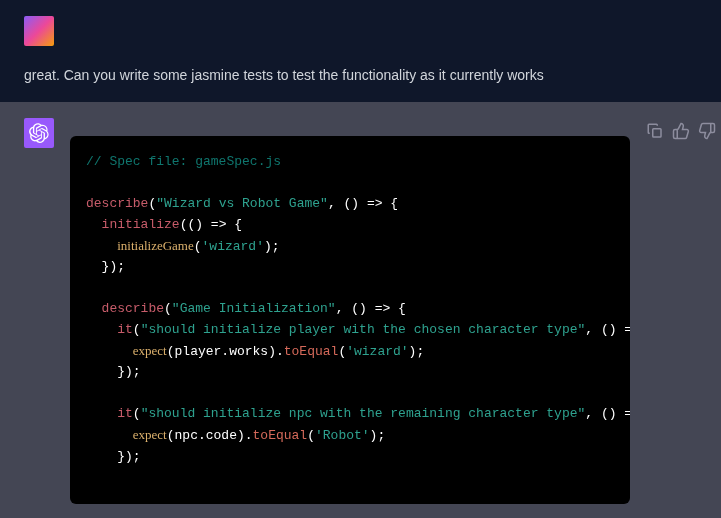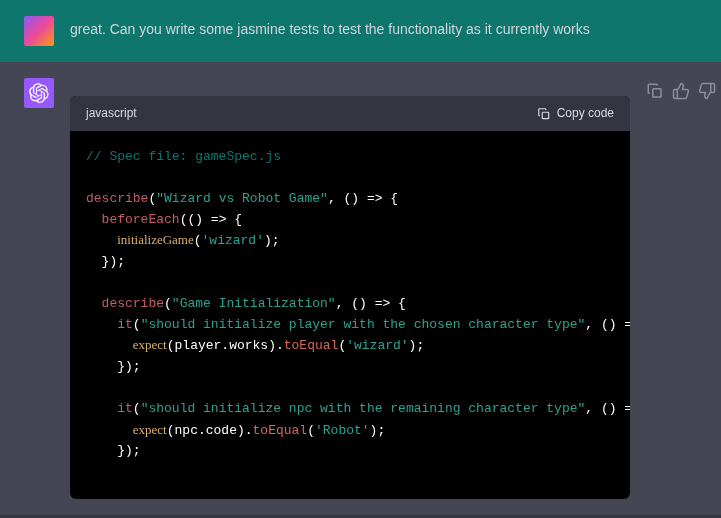--- a/index.html
+++ b/index.html
@@ -11,21 +11,22 @@
       width: 721px;
       height: 518px;
       overflow: hidden;
     }
     .message {
       display: flex;
       padding: 16px 24px;
       gap: 16px;
     }
     .message.user {
-      background: #0f766e;
+      background: #0f172a;
+      flex-direction: column;
     }
     .message.assistant {
       background: #444654;
     }
     .avatar {
       width: 30px;
       height: 30px;
       border-radius: 2px;
       flex-shrink: 0;
       display: flex;
@@ -115,34 +116,24 @@
 </div>
 
 <div class="message assistant">
   <div class="avatar ai-avatar">
     <svg viewBox="0 0 41 41" fill="none">
         <path d="M37.5 16.8c.9-2.7.6-5.7-.9-8.1-2.2-3.9-6.7-5.9-11-4.9C23.7 1.6 20.9.4 18 .5c-4.5 0-8.4 2.9-9.8 7.1-2.8.6-5.2 2.3-6.6 4.8-2.3 3.9-1.7 8.8 1.3 12.1-.9 2.7-.6 5.7.9 8.1 2.2 3.9 6.7 5.9 11 4.9 1.9 2.2 4.7 3.4 7.6 3.3 4.5 0 8.4-2.9 9.8-7.1 2.8-.6 5.2-2.3 6.6-4.8 2.2-3.9 1.7-8.8-1.3-12.1zM22.4 38.2c-1.8 0-3.5-.6-4.9-1.7l.2-.1 8.1-4.7c.4-.2.7-.7.7-1.1V19.1l3.4 2v9.5c0 4.2-3.4 7.6-7.5 7.6zM6.1 31.2c-.9-1.5-1.2-3.4-.9-5.1l.2.1 8.1 4.7c.4.2.9.2 1.3 0l9.9-5.7v4l-8.2 4.7c-3.6 2.1-8.3.8-10.4-2.7zM4 13.6c.9-1.5 2.3-2.7 4-3.4v9.6c0 .5.3.9.7 1.1l9.9 5.7-3.4 2-8.2-4.7c-3.6-2.1-4.9-6.7-3-10.3zm28.2 6.5l-9.9-5.7 3.4-2 8.2 4.7c3.6 2.1 4.9 6.7 2.8 10.3-.9 1.5-2.3 2.7-4 3.4v-9.6c0-.5-.2-.9-.5-1.1zm3.4-5.1l-.2-.1-8.1-4.7c-.4-.2-.9-.2-1.3 0l-9.9 5.7v-4l8.2-4.7c3.6-2.1 8.3-.9 10.4 2.8.9 1.5 1.2 3.3.9 5zm-21.4 7l-3.4-2v-9.5c0-4.2 3.4-7.6 7.6-7.6 1.8 0 3.5.6 4.9 1.7l-.2.1-8.1 4.7c-.4.2-.7.7-.7 1.1l-.1 11.5zm1.9-4l4.4-2.5 4.4 2.5v5.1l-4.4 2.5-4.4-2.5v-5.1z" fill="white"></path>
       </svg>
   </div>
   <div class="content">
     <div class="code-block">
-      <div class="code-header">
-        <span>javascript</span>
-        <div class="copy-btn">
-          <svg viewBox="0 0 24 24" fill="none" stroke="currentColor" stroke-width="2">
-              <rect x="9" y="9" width="11" height="11" rx="1"></rect>
-              <path d="M5 15H4a1 1 0 0 1-1-1V4a1 1 0 0 1 1-1h10a1 1 0 0 1 1 1v1"></path>
-            </svg>
-          <span>Copy code</span>
-        </div>
-      </div>
       <div class="code-body"><span class="tok-comment-grey">// Spec file: gameSpec.js</span>
 
 <span class="tok-keyword">describe</span><span class="tok-punct">(</span><span class="tok-string">"Wizard vs Robot Game"</span><span class="tok-punct">, </span><span class="tok-plain">() =&gt; {</span>
-  <span class="tok-keyword">beforeEach</span><span class="tok-punct">(</span><span class="tok-plain">() =&gt; {</span>
+  <span class="tok-keyword">initialize</span><span class="tok-punct">(</span><span class="tok-plain">() =&gt; {</span>
     <span class="tok-func">initializeGame</span><span class="tok-punct">(</span><span class="tok-string">'wizard'</span><span class="tok-punct">);</span>
   <span class="tok-plain">});</span>
 
   <span class="tok-keyword">describe</span><span class="tok-punct">(</span><span class="tok-string">"Game Initialization"</span><span class="tok-punct">, </span><span class="tok-plain">() =&gt; {</span>
     <span class="tok-keyword">it</span><span class="tok-punct">(</span><span class="tok-string">"should initialize player with the chosen character type"</span><span class="tok-punct">, </span><span class="tok-plain">() =&gt; {</span>
       <span class="tok-func">expect</span><span class="tok-plain">(player.works).</span><span class="tok-method">toEqual</span><span class="tok-punct">(</span><span class="tok-string">'wizard'</span><span class="tok-punct">);</span>
     <span class="tok-plain">});</span>
 
     <span class="tok-keyword">it</span><span class="tok-punct">(</span><span class="tok-string">"should initialize npc with the remaining character type"</span><span class="tok-punct">, </span><span class="tok-plain">() =&gt; {</span>
       <span class="tok-func">expect</span><span class="tok-plain">(npc.code).</span><span class="tok-method">toEqual</span><span class="tok-punct">(</span><span class="tok-string">'Robot'</span><span class="tok-punct">);</span>

